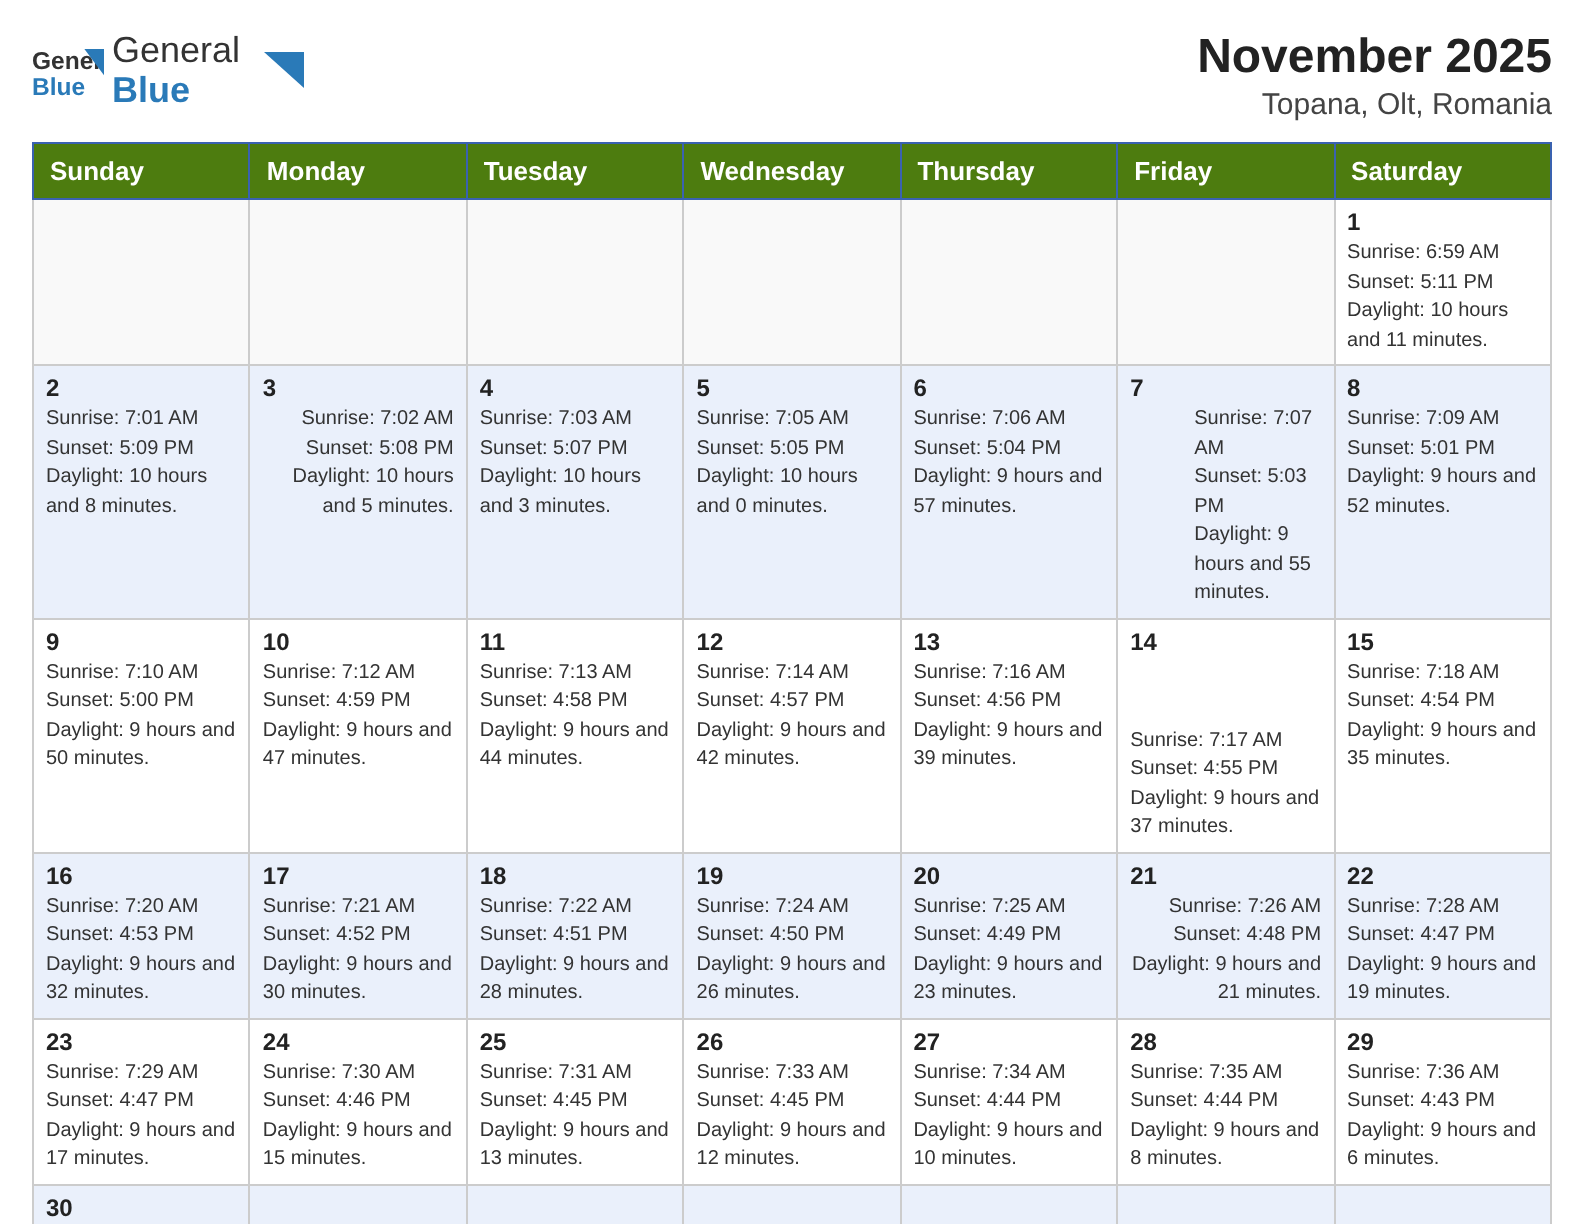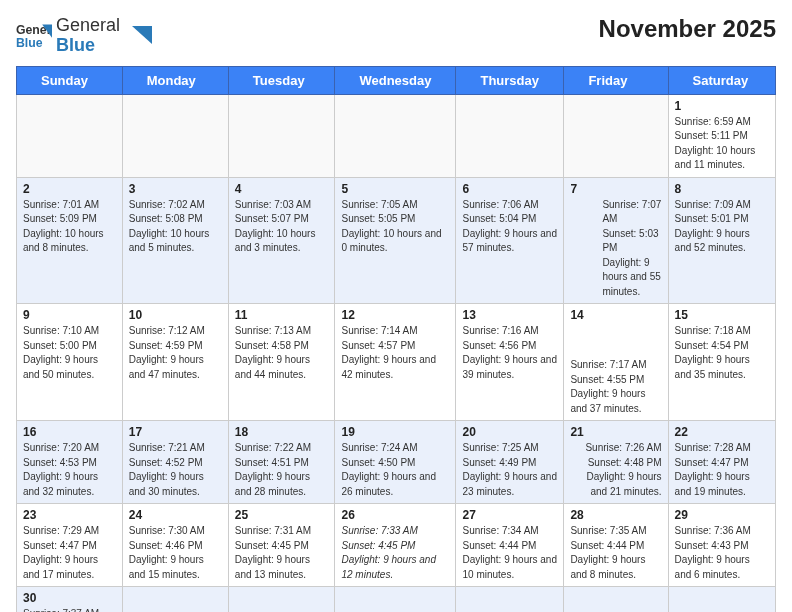--- a/index.html
+++ b/index.html
@@ -38,26 +38,26 @@
       font-size: 15px;
       color: #444;
       margin-top: 2px;
     }
     .calendar {
       width: 100%;
       border-collapse: collapse;
       border: 1px solid #ccc;
     }
     .calendar th {
-      background-color: #3b82f6;
+      background-color: #4d7c0f;
       color: #fff;
       font-size: 13px;
       font-weight: bold;
       text-align: left;
-      padding: 6px 24px;
+      padding: 6px 8px;
       border: 1px solid #3a62b0;
     }
     .calendar td {
       vertical-align: top;
       border: 1px solid #ccc;
       padding: 4px 6px;
       width: 108px;
       min-height: 80px;
       font-size: 10.5px;
       color: #333;
@@ -98,20 +98,21 @@
     <div style="display:flex;flex-direction:column;line-height:1.1;">
       <span style="font-size:18px;font-weight:normal;color:#333;">General</span>
       <span style="font-size:18px;font-weight:bold;color:#2a7ab8;">Blue</span>
     </div>
     <svg width="28" height="28" viewBox="0 0 28 28">
       <polygon points="8,4 28,4 28,22" fill="#2a7ab8"></polygon>
     </svg>
   </div>
   <div class="title-block">
     <div class="month-title">November 2025</div>
+    <div class="location">Topana, Olt, Romania</div>
   </div>
 </div>
 
 <table class="calendar">
   <thead>
     <tr>
     <th>Sunday</th>
         <th>Monday</th>
         <th>Tuesday</th>
         <th>Wednesday</th>
@@ -137,21 +138,21 @@
       </tr>
       <tr class="alt-row">
         <td>
           <span class="day-number">2</span>
           <div class="day-info" style="white-space: pre-line;">Sunrise: 7:01 AM
 Sunset: 5:09 PM
 Daylight: 10 hours and 8 minutes.</div>
         </td>
         <td>
           <span class="day-number">3</span>
-          <div class="day-info" style="white-space: pre-line;">Sunrise: 7:02 AM
+          <div class="day-info" style="white-space: pre-line; text-align: right;">Sunrise: 7:02 AM
 Sunset: 5:08 PM
 Daylight: 10 hours and 5 minutes.</div>
         </td>
         <td>
           <span class="day-number">4</span>
           <div class="day-info" style="white-space: pre-line;">Sunrise: 7:03 AM
 Sunset: 5:07 PM
 Daylight: 10 hours and 3 minutes.</div>
         </td>
         <td>
@@ -281,21 +282,21 @@
 Daylight: 9 hours and 15 minutes.</div>
         </td>
         <td>
           <span class="day-number">25</span>
           <div class="day-info" style="white-space: pre-line;">Sunrise: 7:31 AM
 Sunset: 4:45 PM
 Daylight: 9 hours and 13 minutes.</div>
         </td>
         <td>
           <span class="day-number">26</span>
-          <div class="day-info" style="white-space: pre-line; font-style: italic;">Sunrise: 7:33 AM
+          <div class="day-info" style="white-space: pre-line;">Sunrise: 7:33 AM
 Sunset: 4:45 PM
 Daylight: 9 hours and 12 minutes.</div>
         </td>
         <td>
           <span class="day-number">27</span>
           <div class="day-info" style="white-space: pre-line;">Sunrise: 7:34 AM
 Sunset: 4:44 PM
 Daylight: 9 hours and 10 minutes.</div>
         </td>
         <td>

